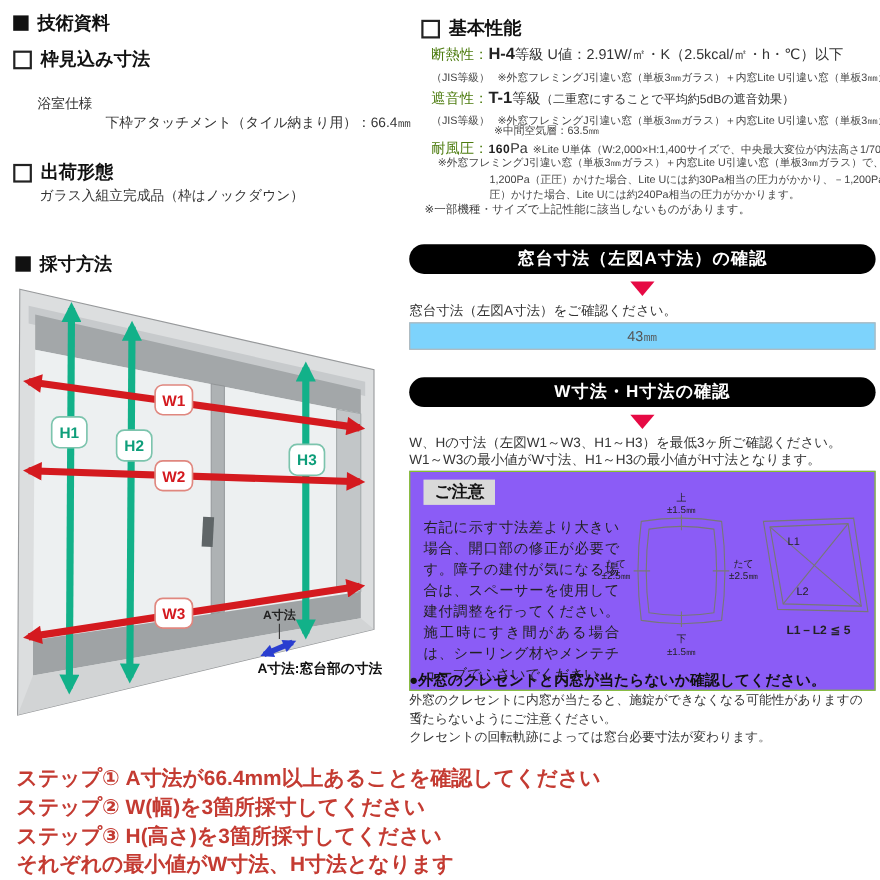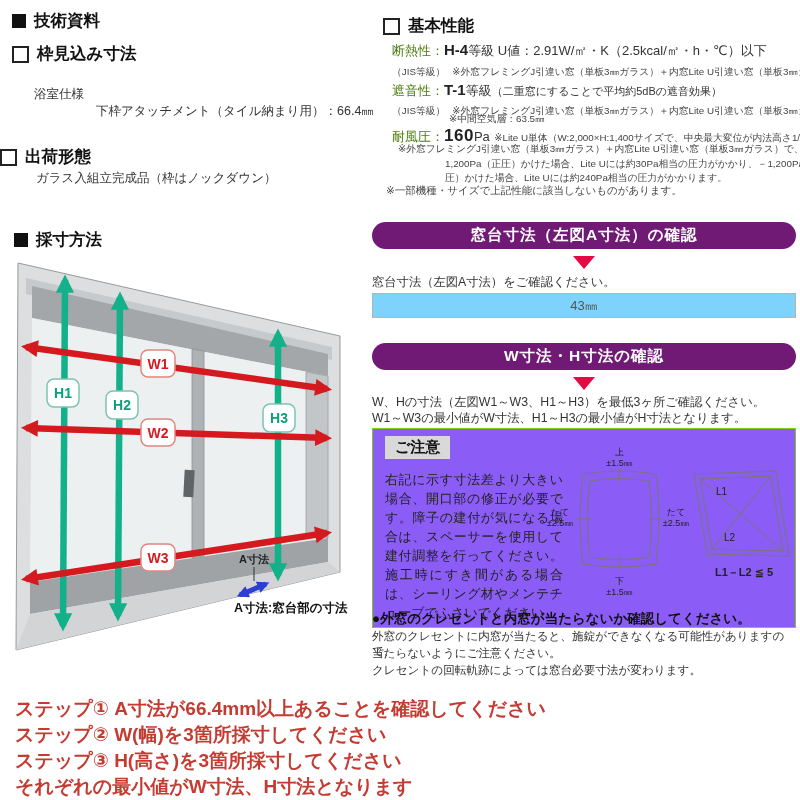--- a/index.html
+++ b/index.html
@@ -8,30 +8,30 @@
   .abs{position:absolute;}
   
   .h-row{display:flex;align-items:center;gap:8px;font-weight:bold;font-size:16.5px;color:#111;}
   .sq-filled{width:14px;height:14px;background:#111;flex:0 0 auto;}
   .sq-outline{width:13px;height:13px;border:2px solid #222;background:#fff;flex:0 0 auto;}
   .txt{font-size:12.5px;color:#333;}
   
   .pline{white-space:nowrap;}
   .plabel{font-size:13px;color:#4d7c0f;}
   .pgrade{font-size:15px;font-weight:bold;color:#222;}
-  .pgrade-big{font-size:17px;font-weight:bold;color:#222;letter-spacing:.5px;}
+  .pgrade-big{font-size:11px;font-weight:bold;color:#222;letter-spacing:.5px;}
   .prest{font-size:13px;color:#333;}
   .pparen{font-size:11px;color:#333;}
   .psub{font-size:9.8px;color:#444;margin-right:7px;}
   .pnote{font-size:9.8px;color:#444;}
   .pnote-block{font-size:9.8px;color:#444;line-height:14.5px;width:398px;
     padding-left:47px;text-indent:-47px;white-space:normal;}
   .pfoot{font-size:10.5px;color:#444;text-align:right;}
   
-  .banner{width:424px;height:27px;background:#701a75;border-radius:14px;color:#fff;
+  .banner{width:424px;height:27px;background:#000000;border-radius:14px;color:#fff;
     font-weight:bold;font-size:15.5px;display:flex;align-items:center;justify-content:center;
     letter-spacing:1px;}
   .tri{width:0;height:0;border-left:11px solid transparent;border-right:11px solid transparent;
     border-top:13px solid #e60a44;}
   .valbox{width:422px;height:23px;border:1px solid #b5b5b5;display:flex;align-items:center;
     justify-content:center;font-size:13px;color:#555;background:#7dd3fc;}
   .smalltxt{font-size:12.3px;color:#333;}
   .tinytxt{font-size:11.6px;color:#333;}
   
   .caution-box{width:422px;height:198px;border:1px solid #84cc16;background:#8b5cf6;}
@@ -51,21 +51,21 @@
   <div class="abs h-row" style="left:12px;top:10px;">
     <span class="sq-filled"></span>
     <span>技術資料</span>
   </div>
   <div class="abs h-row" style="left:12px;top:43px;">
     <span class="sq-outline"></span>
     <span>枠見込み寸法</span>
   </div>
   <div class="abs txt" style="left:34px;top:86px;">浴室仕様</div>
   <div class="abs txt" style="left:96px;top:103px;">下枠アタッチメント（タイル納まり用）：66.4㎜</div>
-  <div class="abs h-row" style="left:0;top:146px;">
+  <div class="abs h-row" style="left:12px;top:146px;">
     <span class="sq-outline"></span>
     <span>出荷形態</span>
   </div>
   <div class="abs txt" style="left:36px;top:170px;">ガラス入組立完成品（枠はノックダウン）</div>
   <div class="abs h-row" style="left:14px;top:229px;">
     <span class="sq-filled"></span>
     <span>採寸方法</span>
   </div>
 
   <svg class="abs" style="left:6px;top:252px;" width="356" height="436" viewBox="0 0 356 436">

